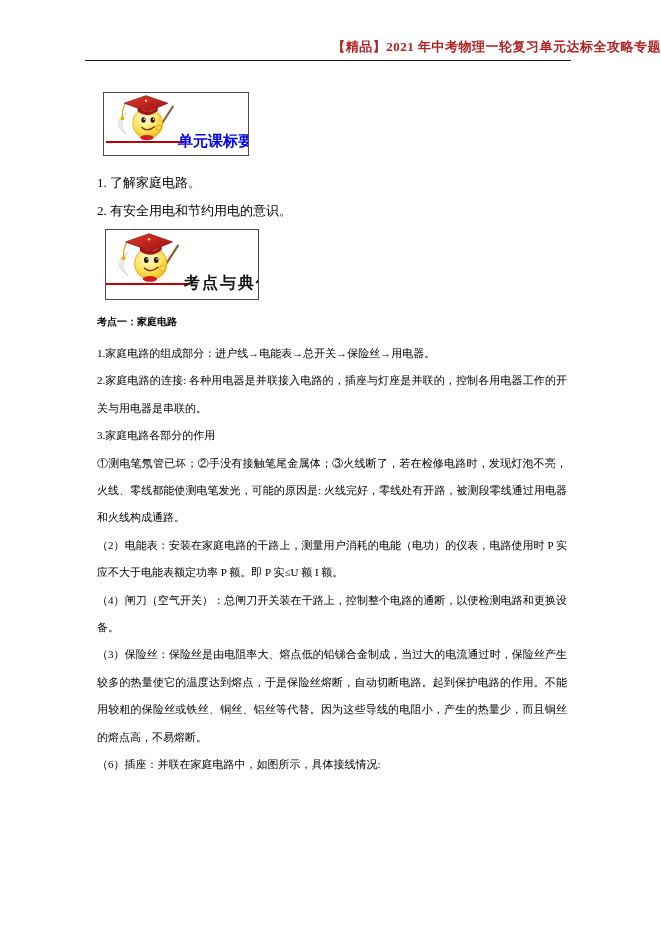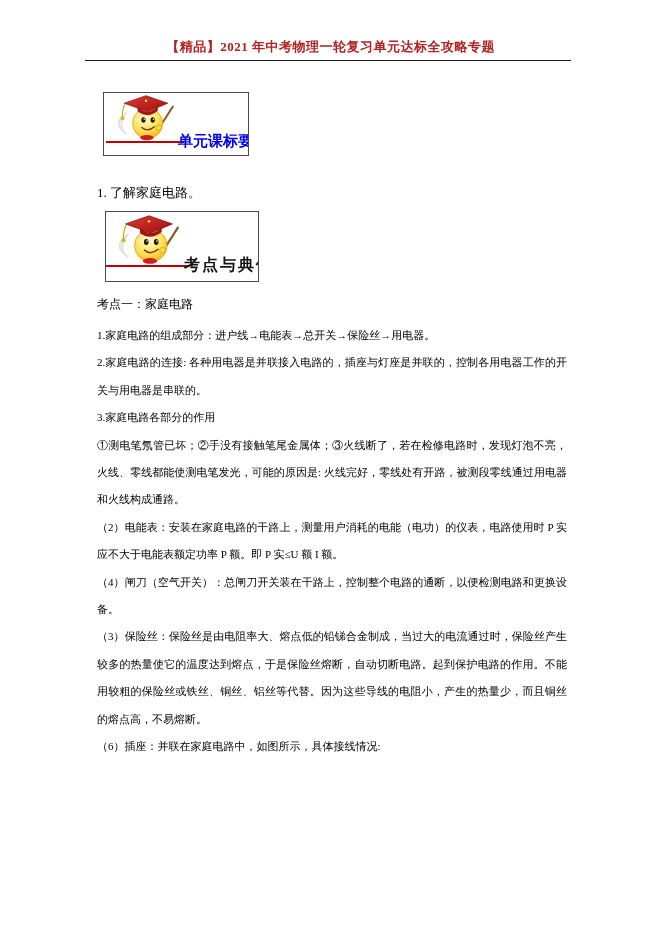--- a/index.html
+++ b/index.html
@@ -6,21 +6,21 @@
   html,body { background:#ffffff; }
   body {
     width:661px; height:935px; overflow:hidden; position:relative;
     font-family:"Liberation Serif","DejaVu Serif",serif; color:#000;
   }
   .page { width:661px; height:935px; background:#fff; position:relative; }
 
   
   .doc-header { padding-top:39px; }
   .doc-header .title {
-    text-align:center; font-size:13px; font-weight:bold; color:#B22222;
+    text-align:right; font-size:13px; font-weight:bold; color:#B22222;
     line-height:16px; letter-spacing:0.5px;
   }
   .doc-header .rule {
     margin:5px 0 0 85px; width:486px; height:1px; background:#1a1a1a;
   }
 
   
   .content { margin-left:97px; width:470px; }
 
   
@@ -36,24 +36,24 @@
   .mascot-wrap::after {
     content:""; position:absolute; left:-8px; bottom:3px; width:calc(100% + 14px);
     height:2px; background:#C00000;
   }
   .badge-label { white-space:nowrap; line-height:1; position:relative; top:3px; }
   .badge-box.unit .badge-label { color:#0000EE; font-size:15px; font-weight:bold; }
   .badge-box.kp   .badge-label { color:#141414; font-size:16px; font-weight:bold; letter-spacing:2px; }
 
   
   .req-item { font-size:13px; line-height:16px; margin-top:12px; }
-  .req-item.first { margin-top:29px; }
+  .req-item.first { margin-top:19px; }
 
   
-  .section-heading { margin-top:13px; font-size:12px; font-weight:normal; line-height:18px; }
+  .section-heading { margin-top:13px; font-size:10px; font-weight:bold; line-height:18px; }
   .body-paragraphs { margin-top:9px; }
   .body-paragraphs p {
     font-size:11px; line-height:27.4px; text-align:justify; text-justify:inter-ideograph;
   }
 </style>
 </head>
 <body>
 
 <div class="page">
 
@@ -98,20 +98,21 @@
     <div class="badge-box unit">
       <span class="mascot-wrap">
         <svg>
             <use href="#mascot"></use>
           </svg>
       </span>
       <span class="badge-label">单元课标要求</span>
     </div>
 
     <p class="req-item first">1. 了解家庭电路。</p>
+    <p class="req-item">2. 有安全用电和节约用电的意识。</p>
 
     <div class="badge-box kp">
       <span class="mascot-wrap">
         <svg>
             <use href="#mascot"></use>
           </svg>
       </span>
       <span class="badge-label">考点与典例</span>
     </div>
 

